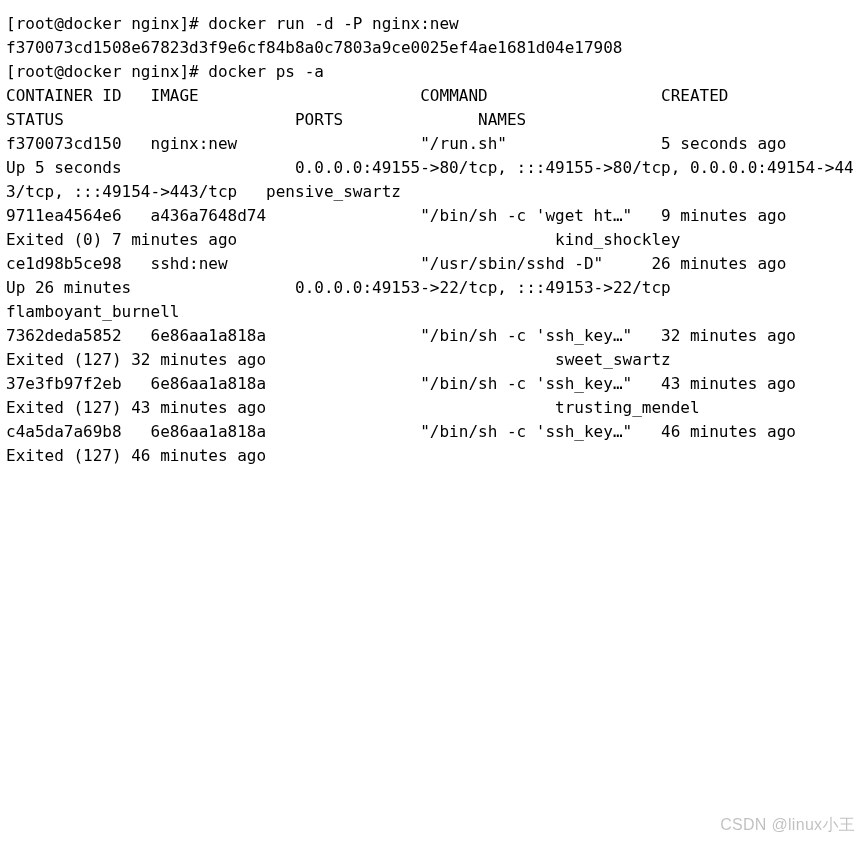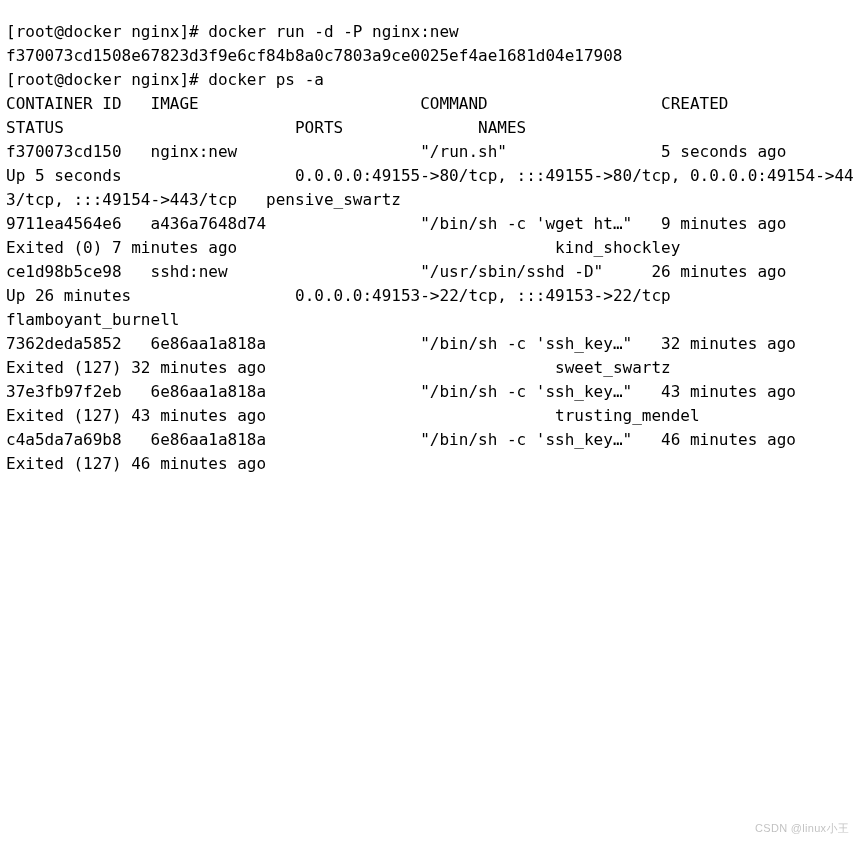--- a/index.html
+++ b/index.html
@@ -8,30 +8,30 @@
     background: #ffffff;
     color: #000000;
   }
   pre.terminal {
     font-family: "DejaVu Sans Mono", "Menlo", "Consolas", monospace;
     font-size: 16px;
     line-height: 1.5;
     white-space: pre-wrap;
     word-break: break-all;
     margin: 0;
-    padding: 20px 6px;
+    padding: 12px 6px;
     width: 860px;
     box-sizing: border-box;
   }
   .watermark {
     position: fixed;
-    right: 16px;
+    right: 10px;
     bottom: 6px;
     font-family: sans-serif;
-    font-size: 11px;
+    font-size: 16px;
     color: rgba(0,0,0,0.25);
     letter-spacing: 0.3px;
   }
 </style>
 </head>
 <body>
 
 <pre class="terminal"><span>[root@docker nginx]#</span> <span>docker run -d -P nginx:new</span>
 <span>f370073cd1508e67823d3f9e6cf84b8a0c7803a9ce0025ef4ae1681d04e17908</span>
 <span>[root@docker nginx]#</span> <span>docker ps -a</span>

